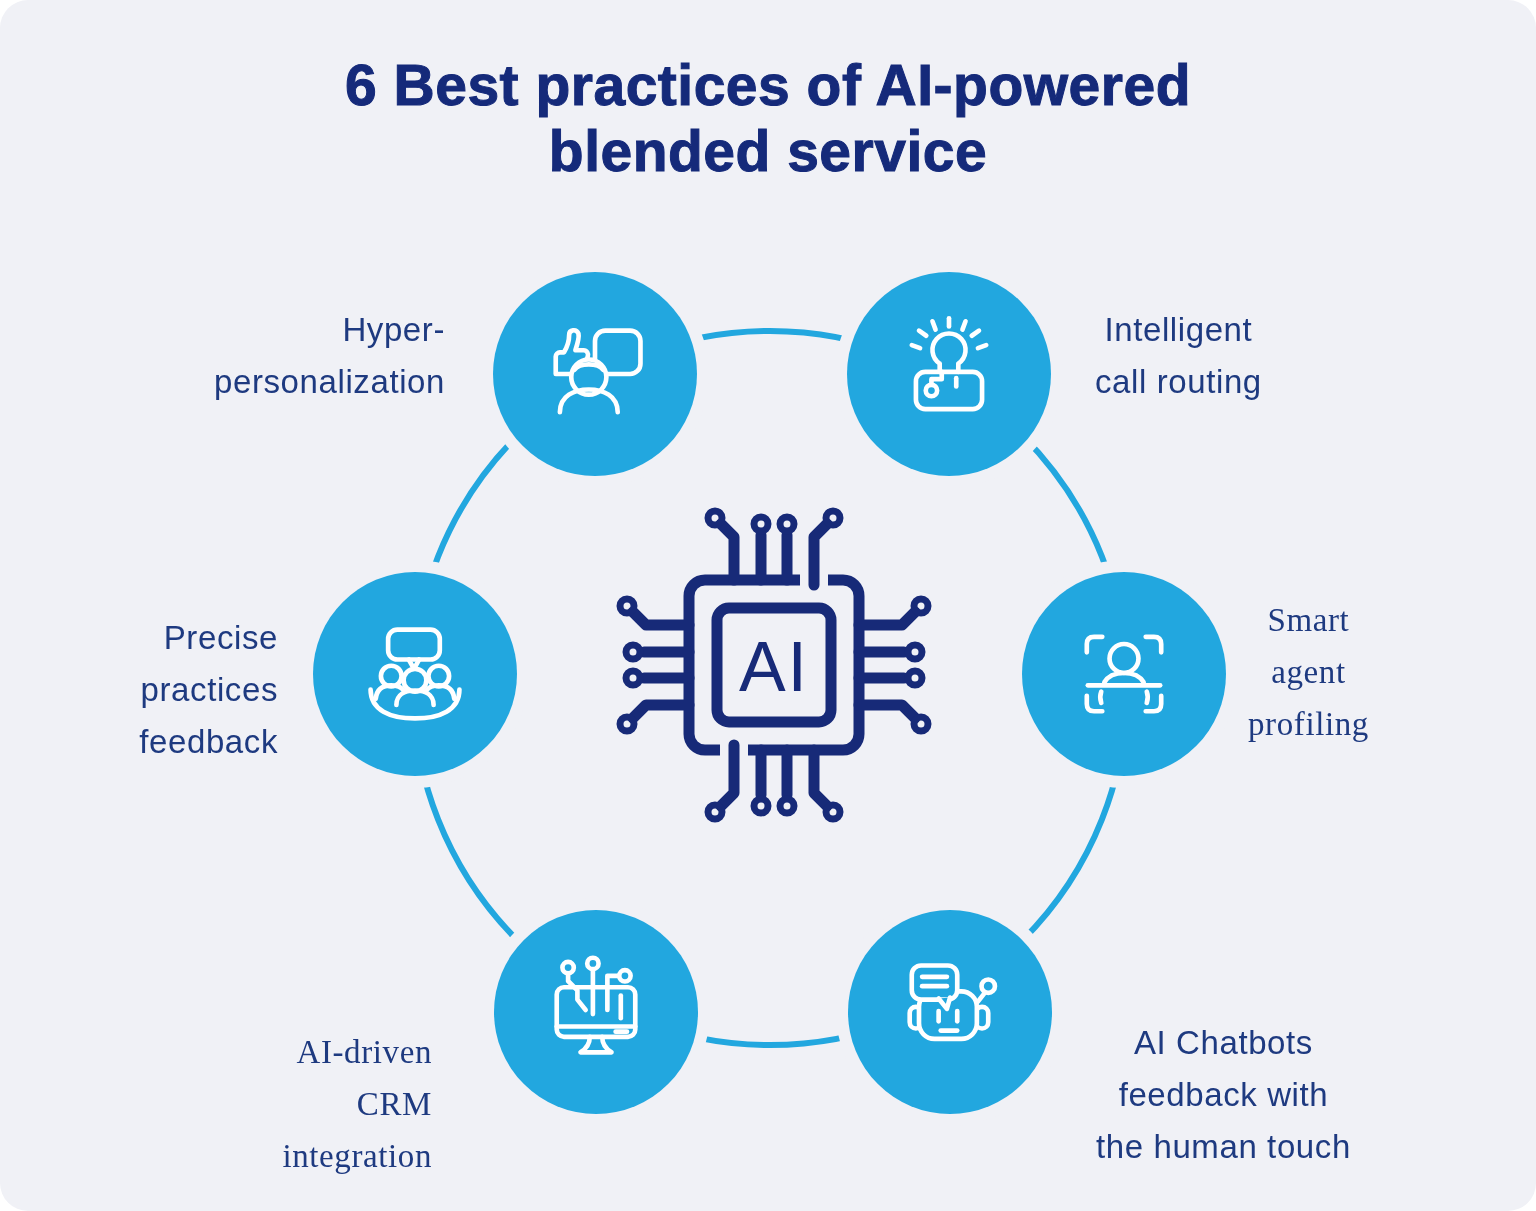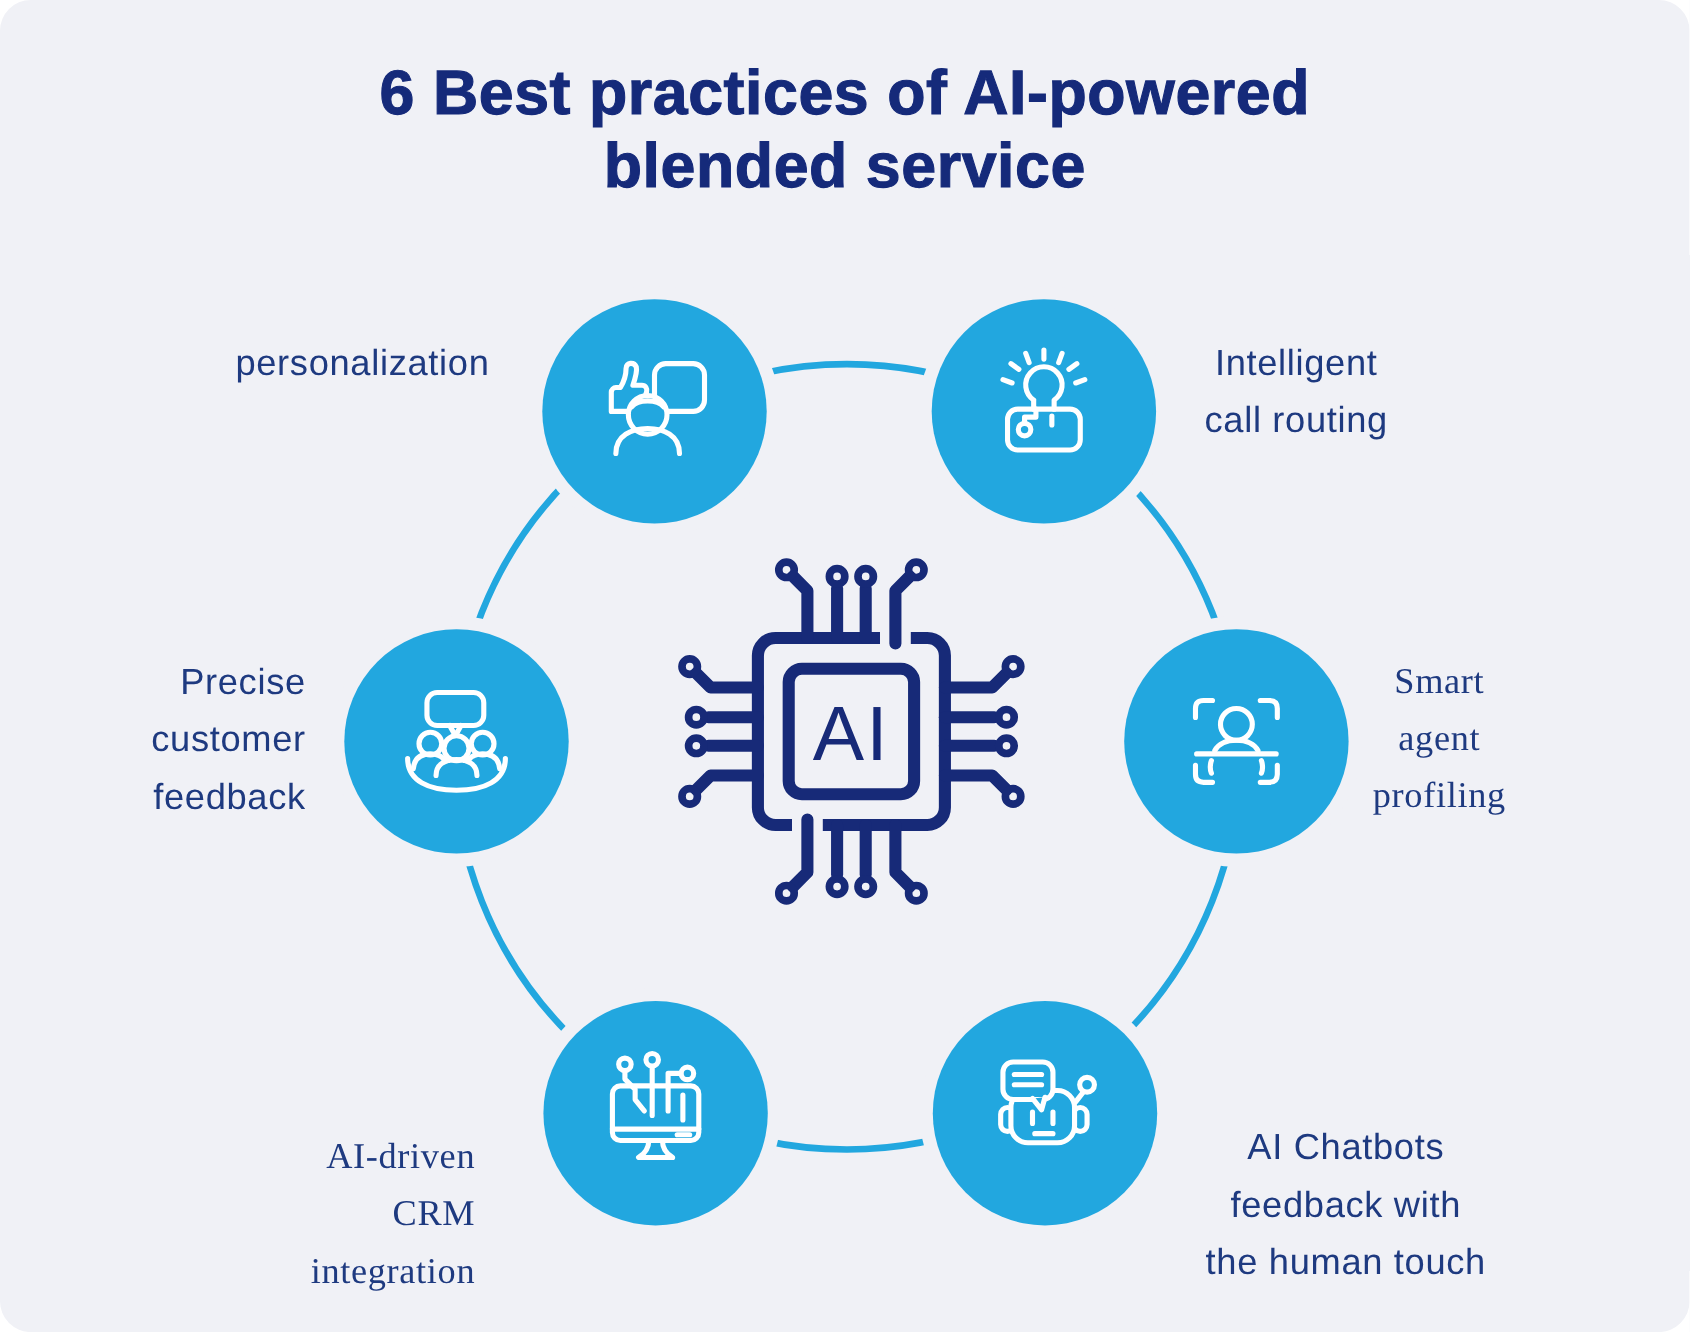--- a/index.html
+++ b/index.html
@@ -31,21 +31,21 @@
   .node-l {left:313px;top:572px;}
   .chip{position:absolute;left:614px;top:505px;z-index:2;}
   .label{
     position:absolute;color:#1e3a80;font-size:33px;line-height:52px;
     font-weight:400;letter-spacing:0.6px;z-index:3;
   }
   .label-right{text-align:right;}
   .label-left{text-align:center;}
   .label-hyper{right:1091px;top:304px;}
   .label-routing{left:1095px;top:304px;}
-  .label-feedback{right:1258px;top:594px;}
+  .label-feedback{right:1258px;top:612px;}
   .label-profiling{left:1248px;top:594px;font-family:Liberation Serif, serif;}
   .label-crm{right:1104px;top:1026px;font-family:Liberation Serif, serif;}
   .label-chatbots{left:1096px;top:969px;margin-top:48px;}
 </style>
 </head>
 <body>
 
 <div class="canvas">
 
   <div class="title">
@@ -188,20 +188,21 @@
         <circle cx="13" cy="219" r="7"></circle>
       <circle cx="307" cy="101" r="7"></circle>
         <circle cx="301" cy="147" r="7"></circle>
       <circle cx="301" cy="173" r="7"></circle>
         <circle cx="307" cy="219" r="7"></circle>
     </g>
     <text x="160" y="162" text-anchor="middle" dominant-baseline="central" font-family="Liberation Sans, DejaVu Sans, sans-serif" font-size="70" letter-spacing="2" fill="#172a78">AI</text>
   </svg>
 
   <div class="label label-right label-hyper">
+    <div>Hyper-</div>
     <div>personalization</div>
   </div>
 
   <div class="label label-left label-routing">
     <div>Intelligent</div>
     <div>call routing</div>
   </div>
 
   <div class="label label-left label-profiling">
     <div>Smart</div>
@@ -216,17 +217,17 @@
   </div>
 
   <div class="label label-right label-crm">
     <div>AI-driven</div>
     <div>CRM</div>
     <div>integration</div>
   </div>
 
   <div class="label label-right label-feedback">
     <div>Precise</div>
-    <div>customer</div>
+    <div>practices</div>
     <div>feedback</div>
   </div>
 
 </div>
 
 </body></html>

